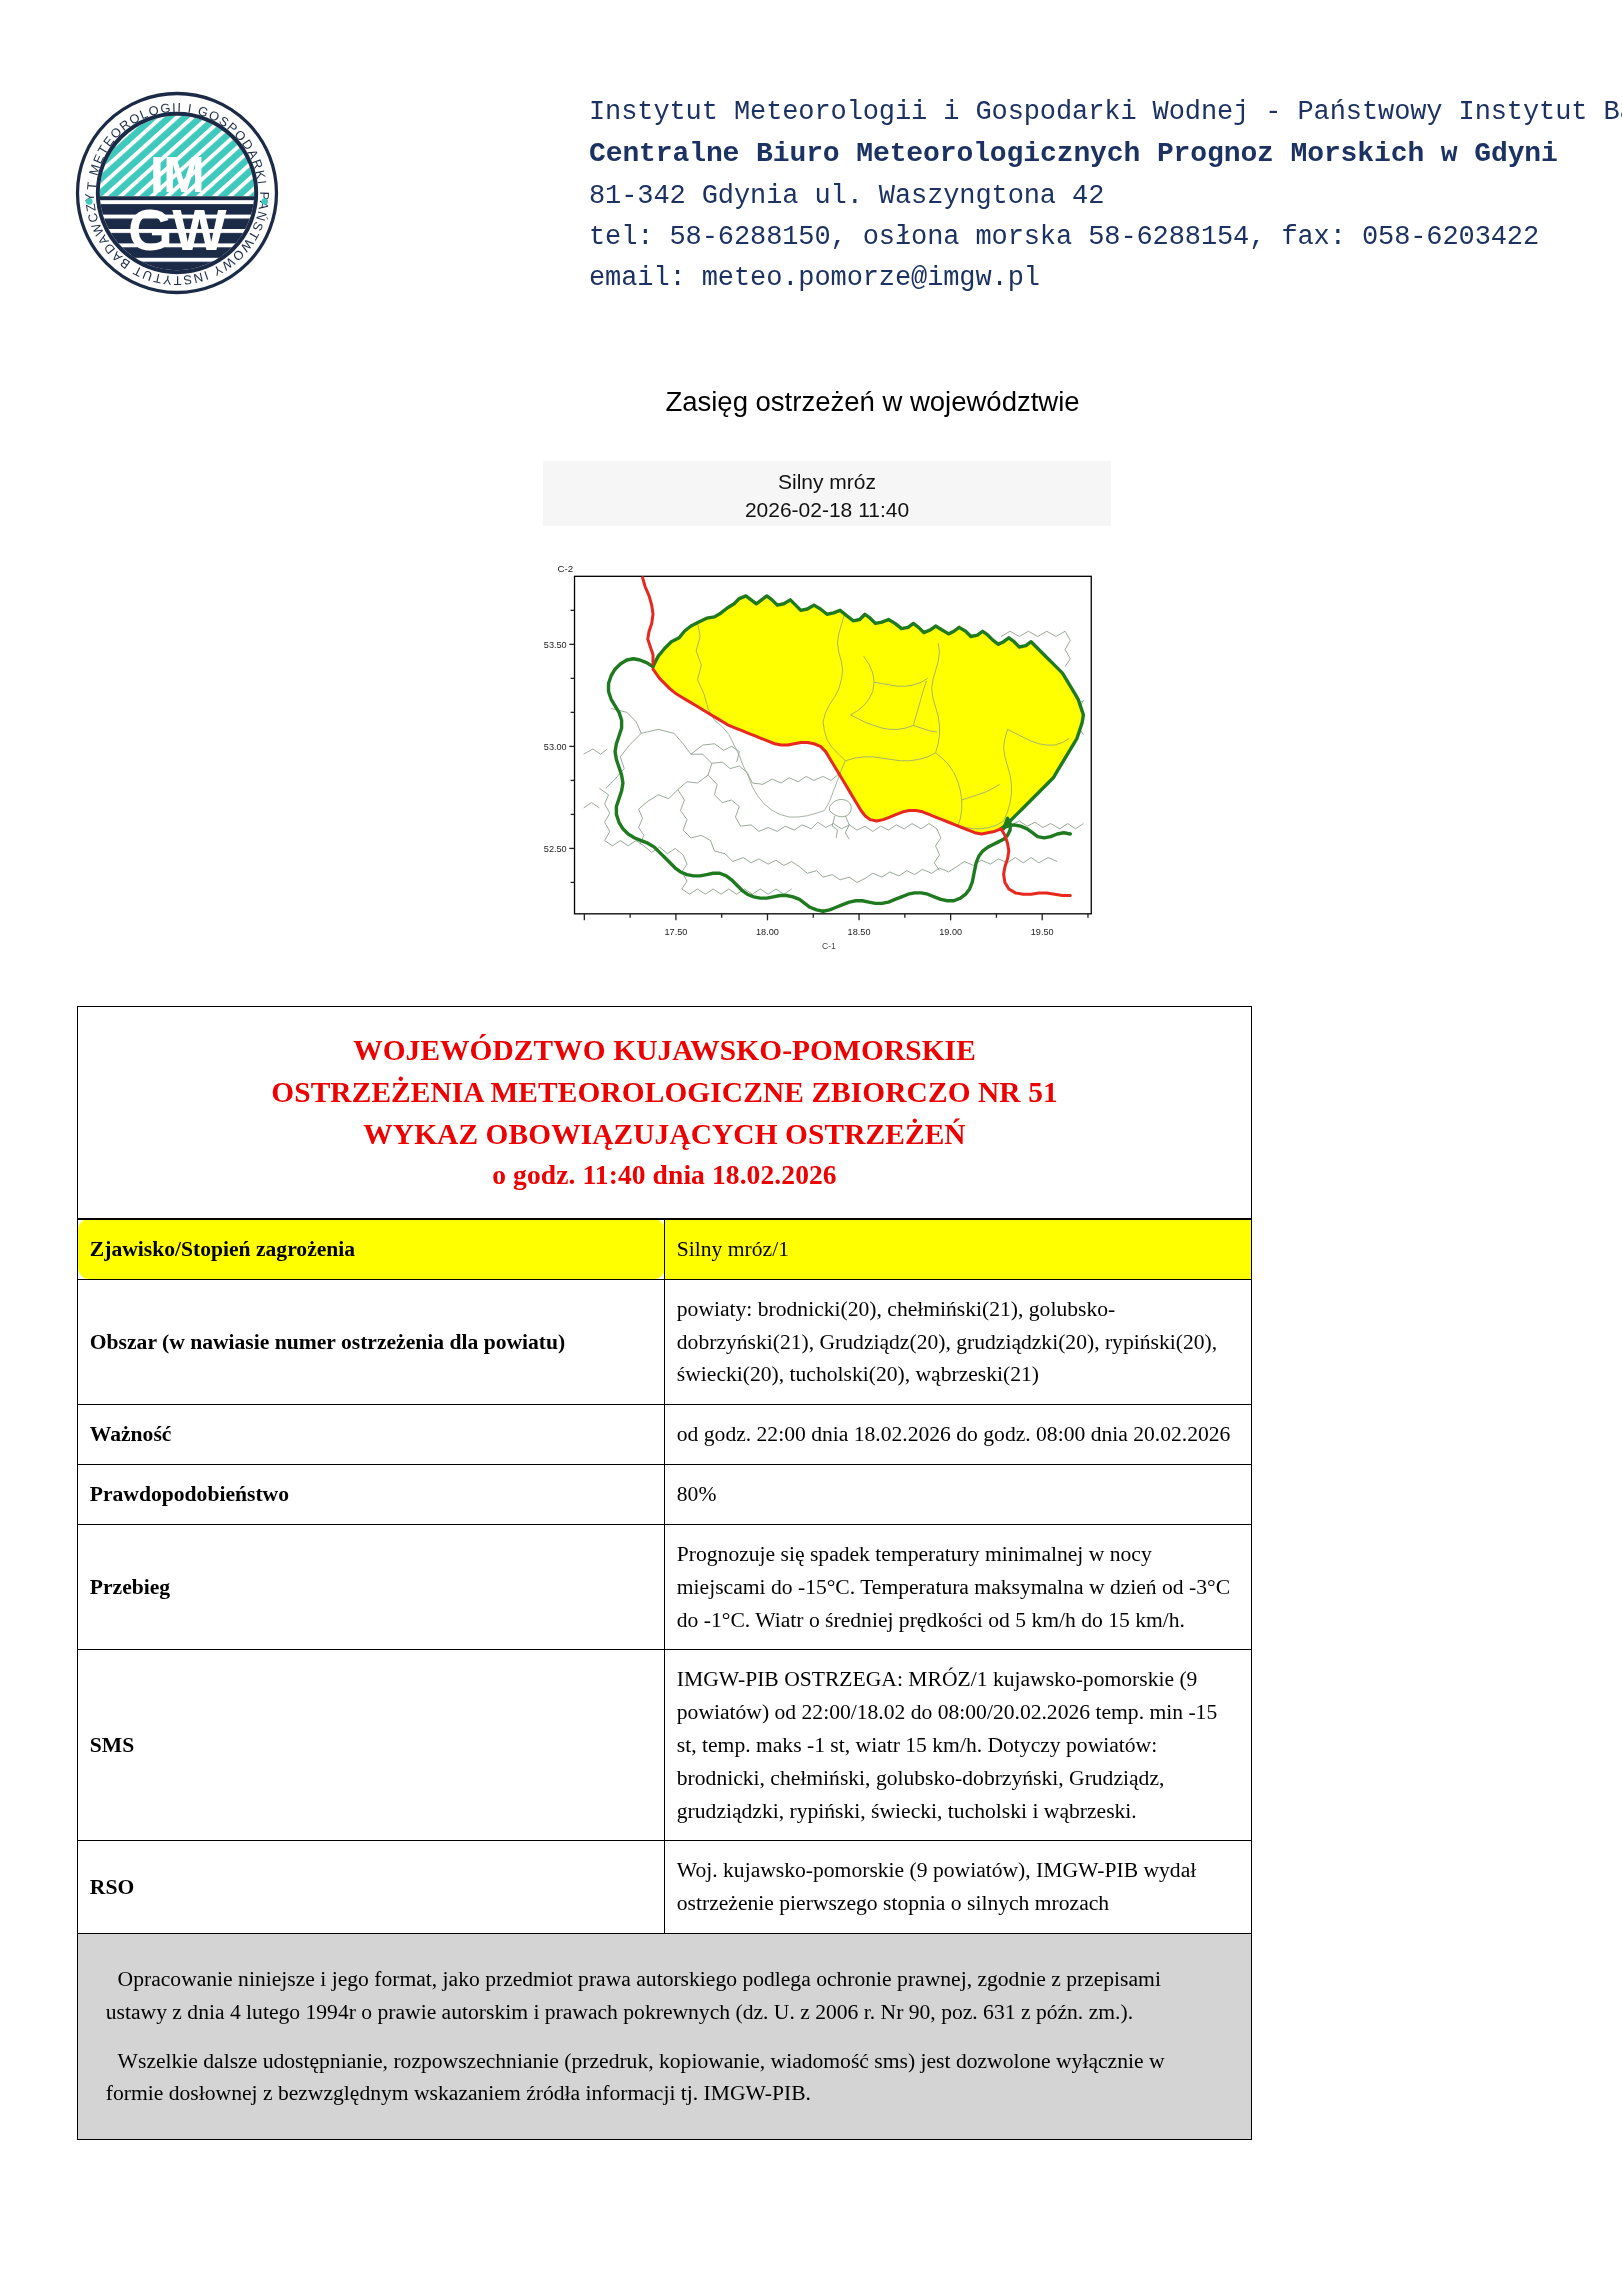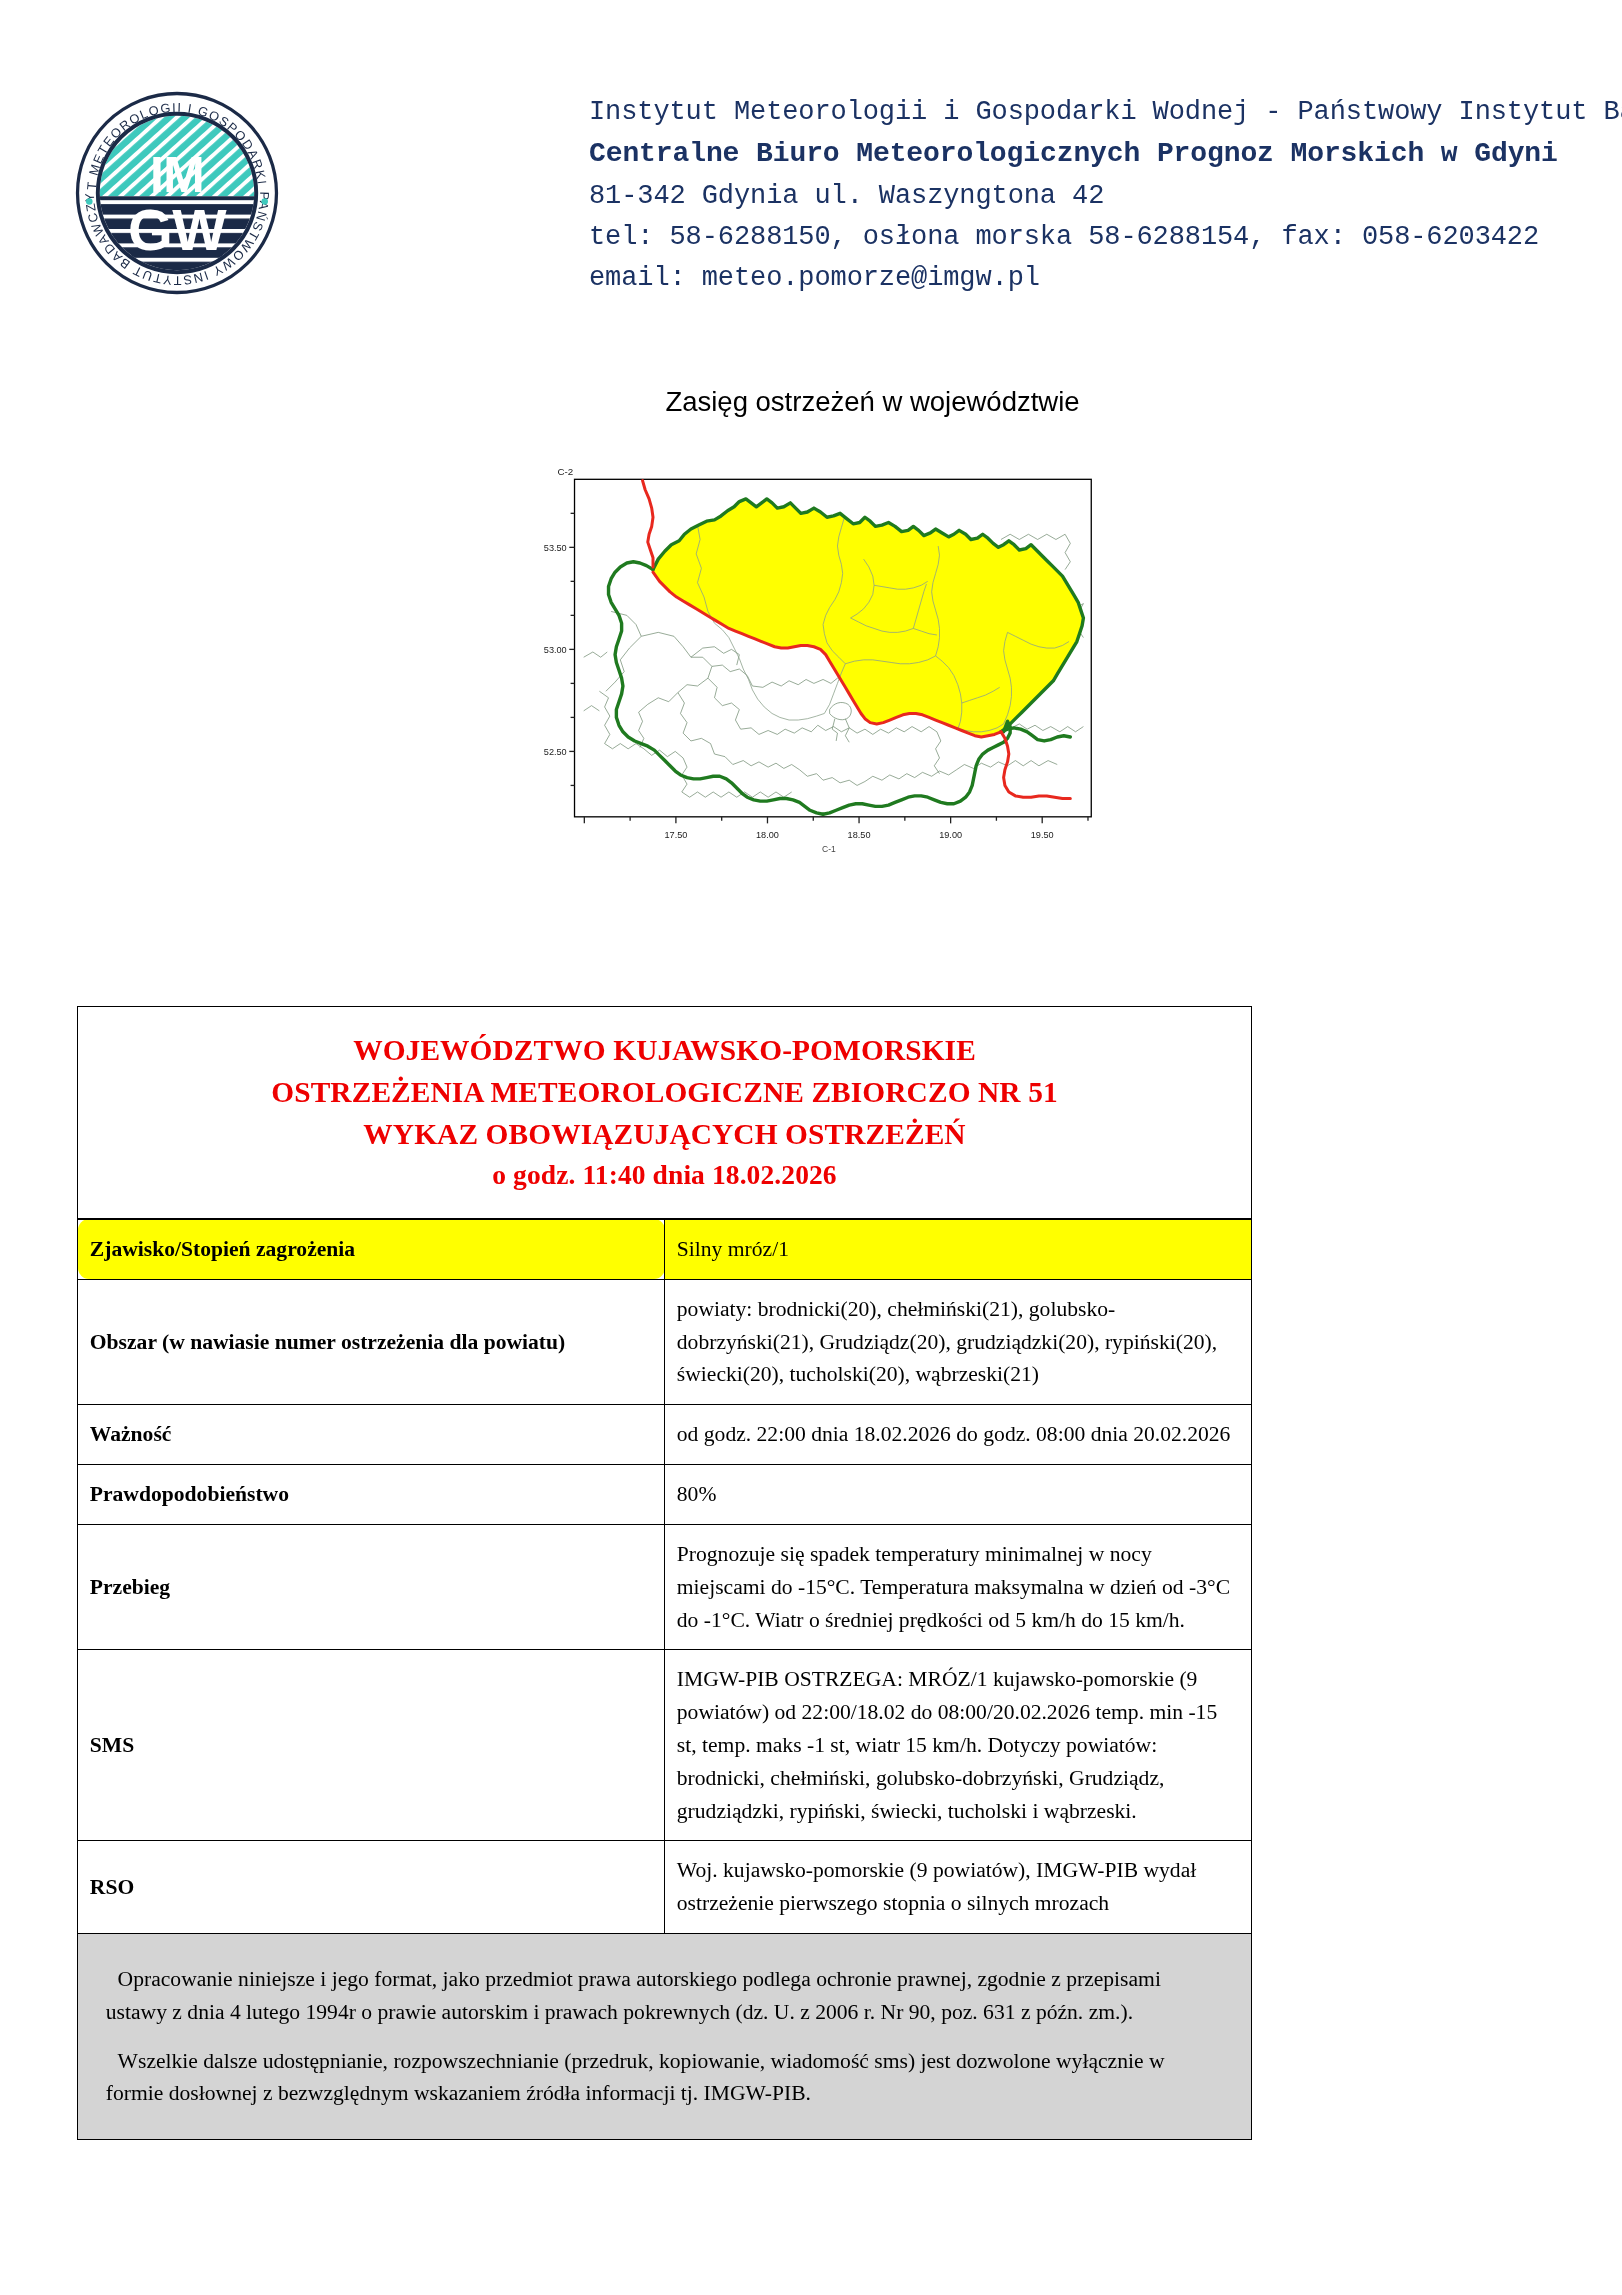--- a/index.html
+++ b/index.html
@@ -80,20 +80,21 @@
     color: #111;
     line-height: 1.34;
     padding-top: 7.2px;
     box-sizing: border-box;
   }
   .map-figure {
     position: relative;
     width: 568px;
     height: 399px;
     background: #ffffff;
+    margin-top: 32px;
   }
   .map-figure svg { display: block; }
 
   
   .warn-table {
     position: absolute;
     left: 77px;
     top: 1006px;
     width: 1175px;
     border-collapse: collapse;
@@ -198,20 +199,24 @@
     <div class="line">81-342 Gdynia ul. Waszyngtona 42</div>
     <div class="line">tel: 58-6288150, osłona  morska 58-6288154, fax: 058-6203422</div>
     <div class="line">email: meteo.pomorze@imgw.pl</div>
   </div>
 </div>
 
 <div class="map-section">
   <div class="map-caption">Zasięg ostrzeżeń  w województwie</div>
 
   <div class="map-box">
+    <div class="map-strip">
+      <div>Silny mróz</div>
+      <div>2026-02-18 11:40</div>
+    </div>
 
     <div class="map-figure">
       <svg width="568" height="399" viewBox="0 0 868 610">
         <rect x="0" y="0" width="868" height="610" fill="#ffffff"></rect>
 
         <text x="22" y="22" font-family="Liberation Sans, sans-serif" font-size="15" fill="#222">C-2</text>
 
         <rect x="48" y="28" width="790" height="516" fill="none" stroke="#000" stroke-width="2"></rect>
 
         <g stroke="#222" stroke-width="2">

